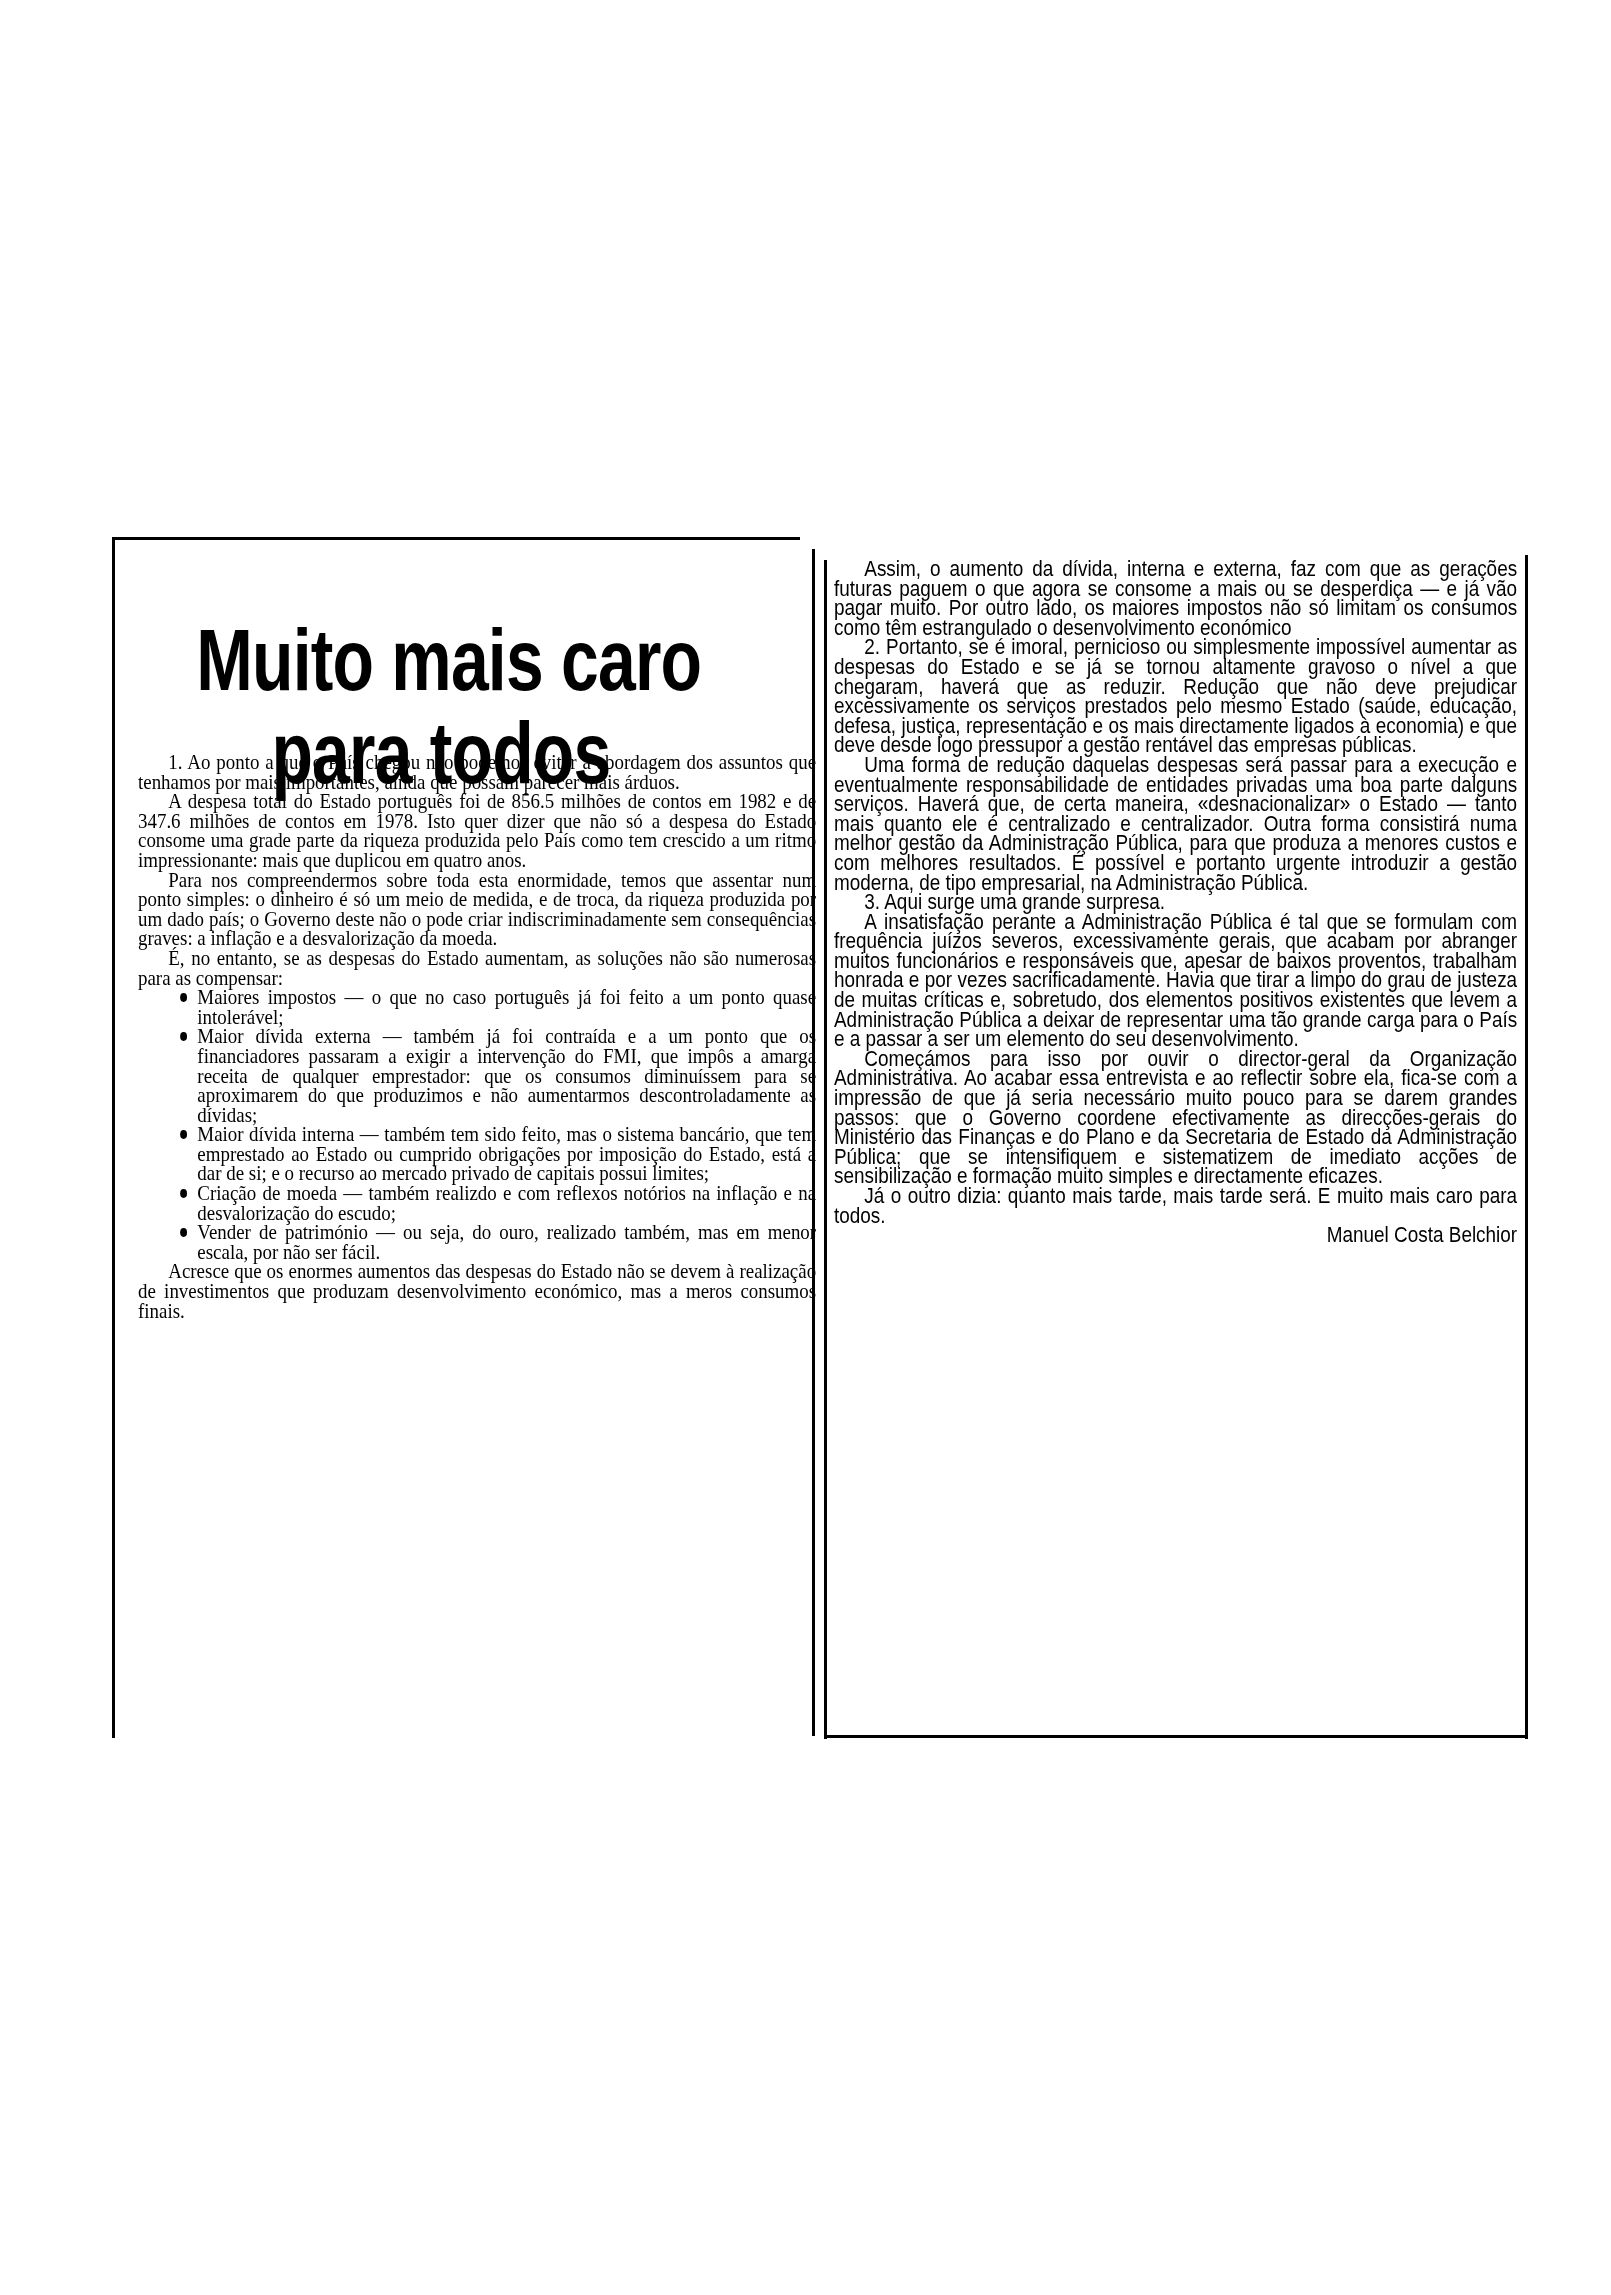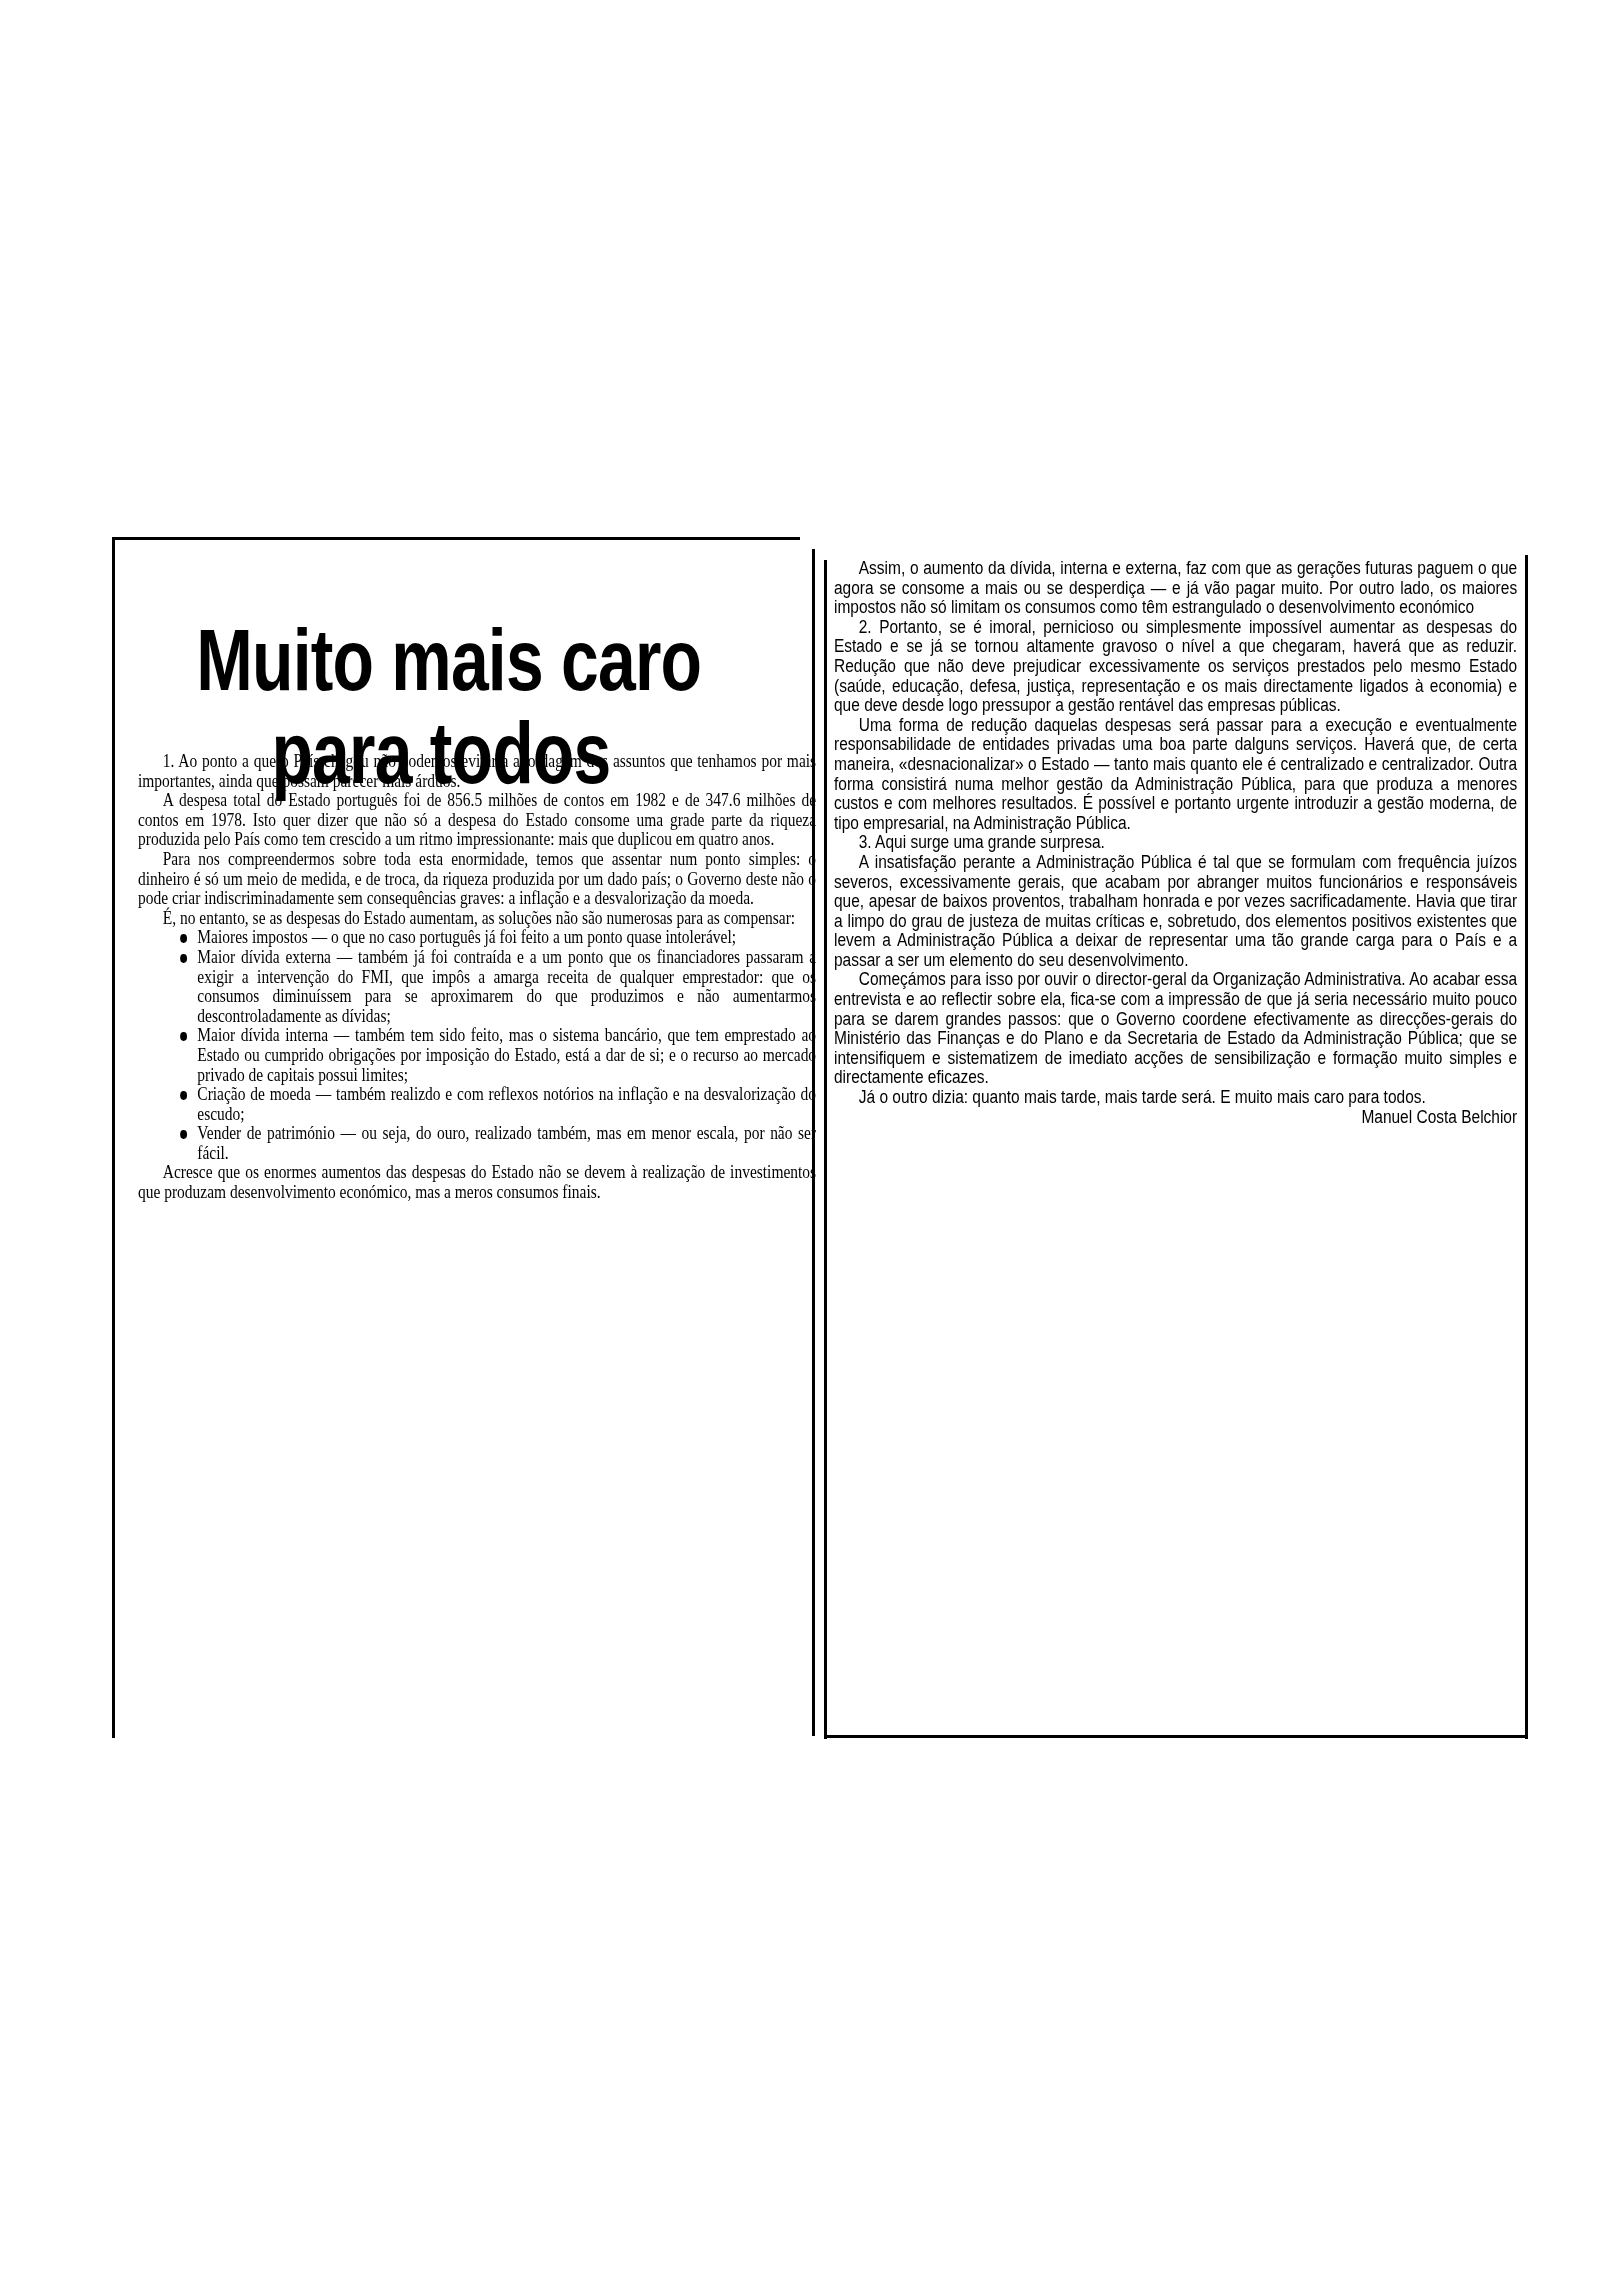--- a/index.html
+++ b/index.html
@@ -9,21 +9,21 @@
   .frame-left { position:absolute; left:112px; top:537px; width:2.5px; height:1201px; background:#000; }
   .divider-a { position:absolute; left:812px; top:549px; width:3.4px; height:1187px; background:#000; }
   .divider-b { position:absolute; left:824px; top:560px; width:2.9px; height:1179px; background:#000; }
   .frame-right { position:absolute; left:1525px; top:555px; width:2.5px; height:1184px; background:#000; }
   .frame-bottom { position:absolute; left:824px; top:1735px; width:703px; height:2.9px; background:#000; }
 
   .headline { position:absolute; left:118px; top:555px; width:688px; text-align:center; font-family:"Liberation Sans", sans-serif; font-weight:bold; font-size:87px; line-height:93px; letter-spacing:-1px; transform:scaleX(0.78); transform-origin:center top; }
   .headline .line1 { display:block; margin-left:-34px; }
   .headline .line2 { display:block; margin-left:-54px; }
 
-  .col { position:absolute; font-family:"Liberation Sans", sans-serif; font-size:18px; line-height:19.6px; text-align:justify; }
+  .col { position:absolute; font-family:"Liberation Sans", sans-serif; font-size:22px; line-height:19.6px; text-align:justify; }
   .col-left { left:138px; top:752px; width:678px;font-family:Liberation Serif, serif; }
   .col-right { left:834px; top:559px; width:683px; }
   .col p { margin:0; text-indent:1.6em; }
   .col .bullets { margin:0; padding:0 0 0 69px; list-style:none; }
   .col .bullets li { position:relative; }
   .col .bullets li::before { content:""; position:absolute; left:-19.7px; top:5.9px; width:7.9px; height:8.8px; border-radius:50%; background:#000; }
   .byline { text-align:right; margin-top:10.8px; text-indent:0; }
   .scale { transform:scaleX(0.86); transform-origin:left top; width:116.3%; }
 </style>
 </head>

